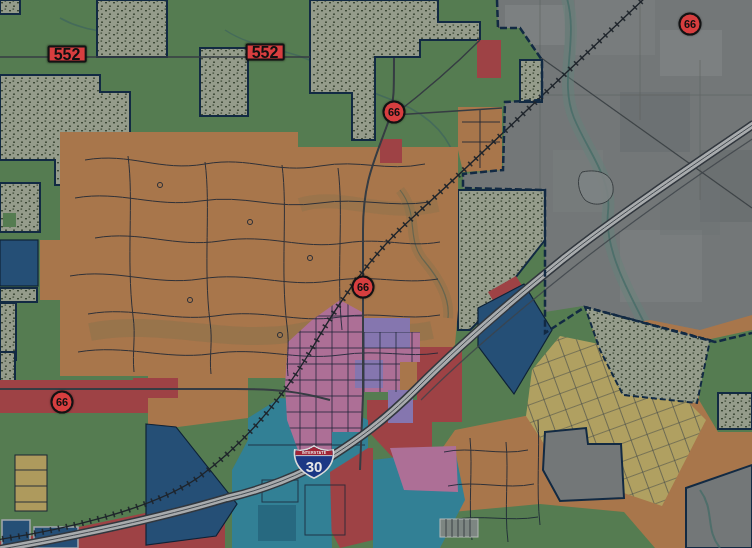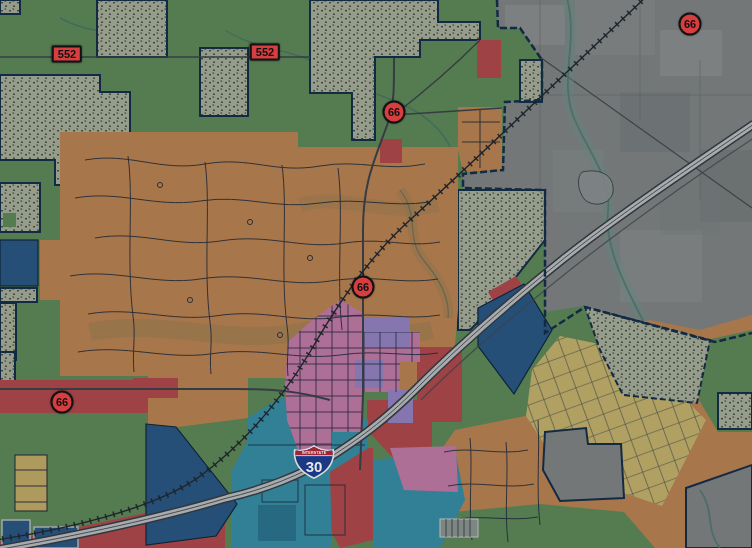--- a/index.html
+++ b/index.html
@@ -12,21 +12,21 @@
   .shield{
     position:absolute;transform:translate(-50%,-50%);
     display:flex;align-items:center;justify-content:center;
     background:#ef4444;color:#111;font-weight:bold;
     box-sizing:border-box;
     text-shadow:none;line-height:1;
     box-shadow:0 0 2px rgba(0,0,0,.5);
   }
   .sh-rect{
     border:2px solid #151515;border-radius:2px;
-    padding:1px 4px;font-size:11px;height:17px;
+    padding:1px 4px;font-size:16px;height:17px;
   }
   .sh-circle{
     border:2.5px solid #141414;border-radius:50%;
     width:23px;height:23px;font-size:11px;
   }
   .sh-i30{
     position:absolute;transform:translate(-50%,-50%);
     width:44px;height:36px;background:transparent;box-shadow:none;border:none;padding:0;
   }
   .dim{position:absolute;left:0;top:0;width:100%;height:100%;

